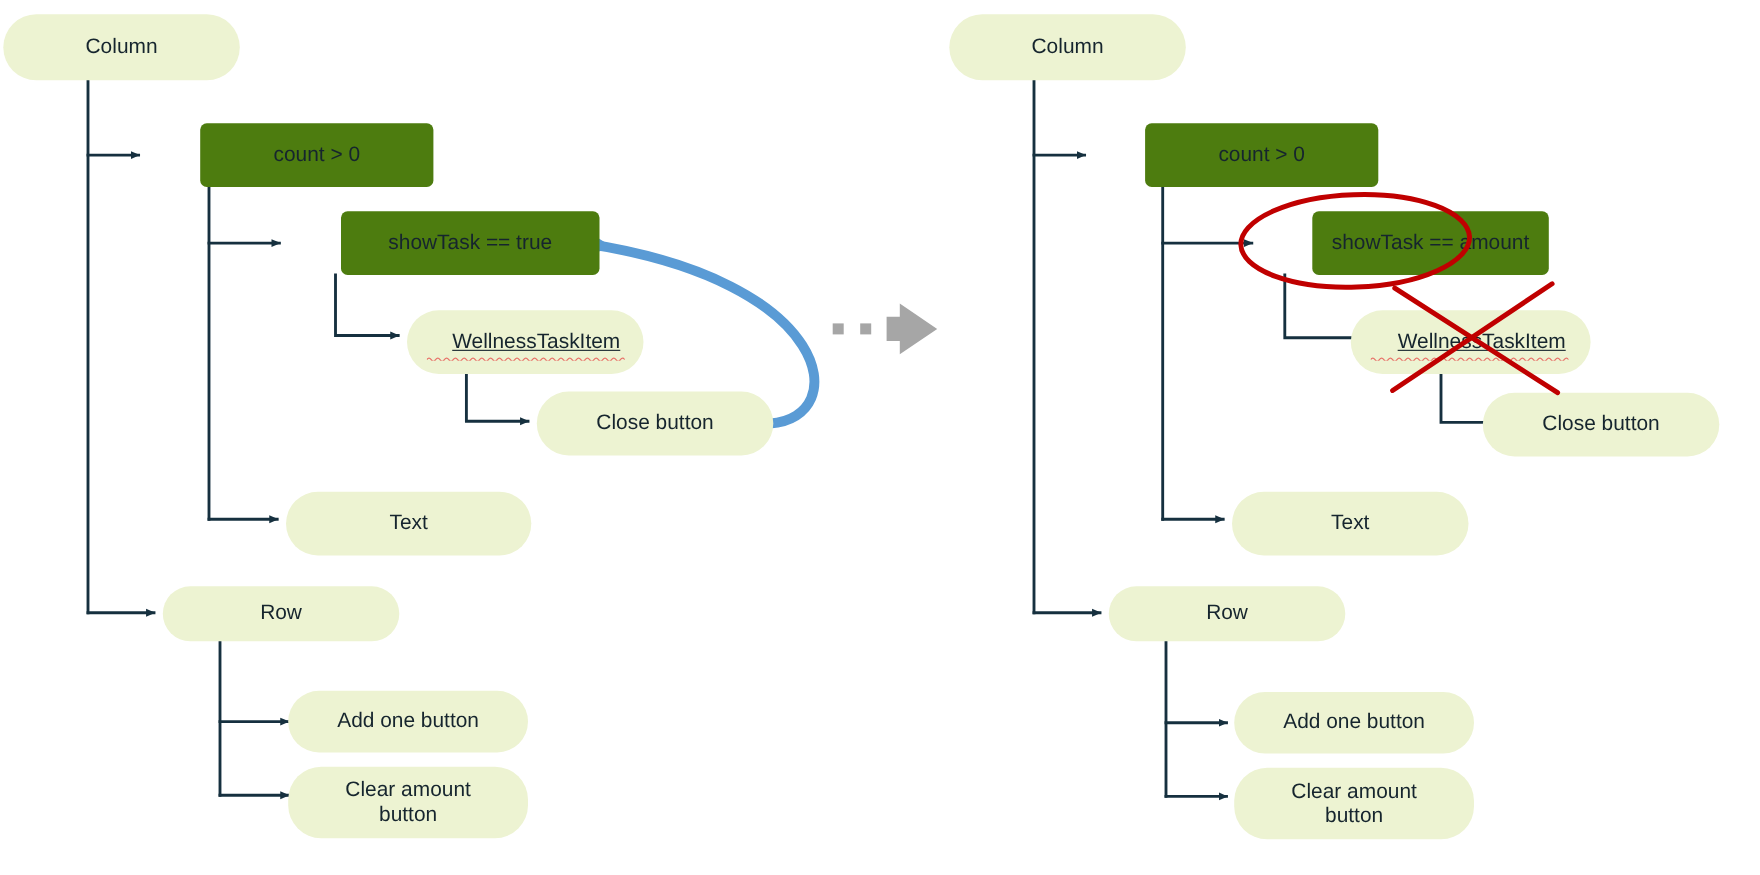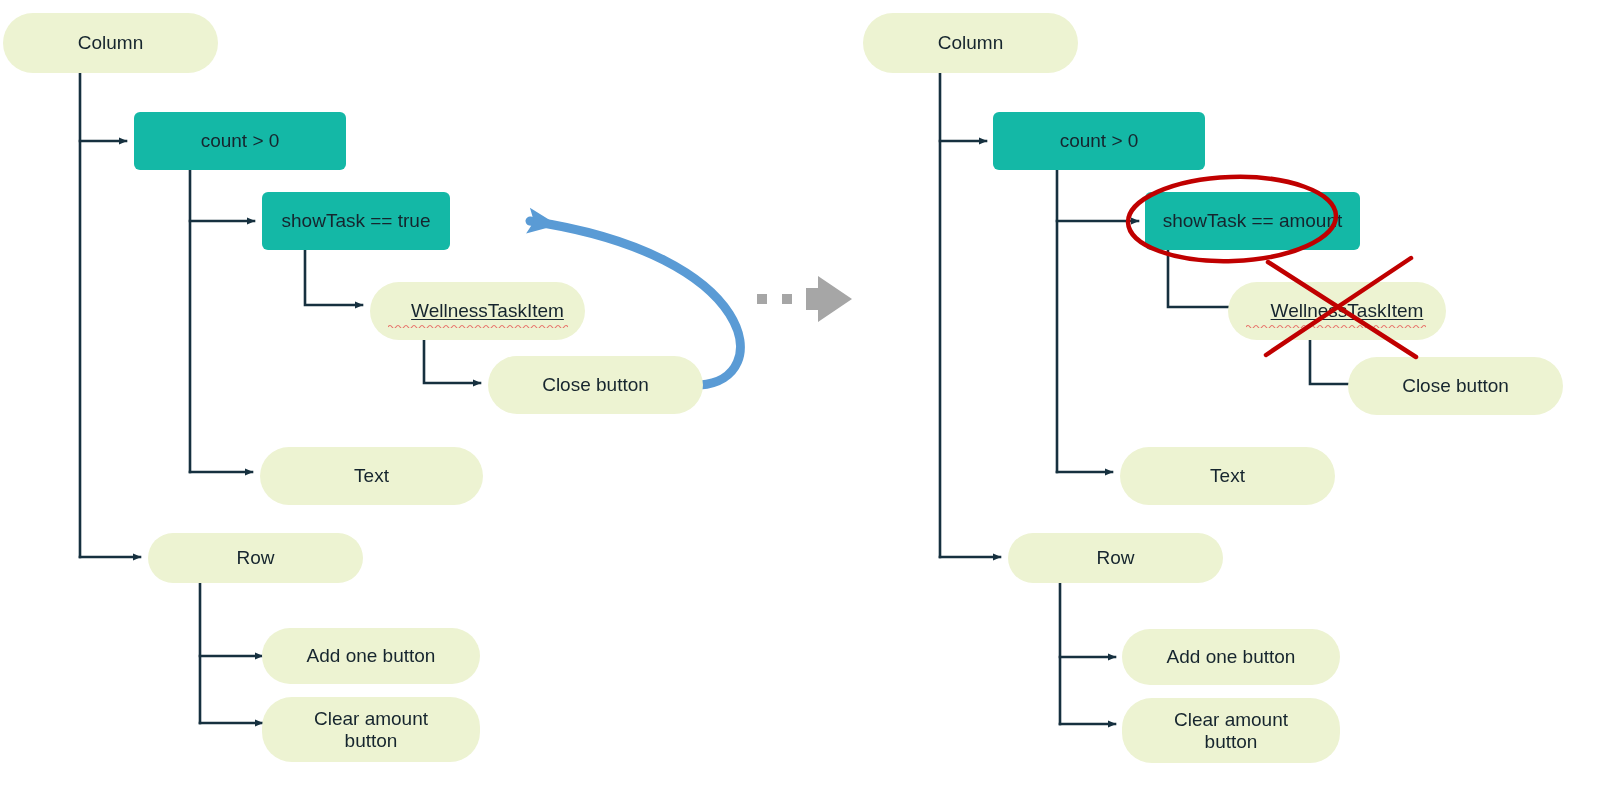--- a/index.html
+++ b/index.html
@@ -37,21 +37,22 @@
     color: #16252e;
     font-size: 19px;
     padding: 4px 8px;
     z-index: 2;
   }
   .node.widget {
     background: #edf3d2;
     border-radius: 30px;
   }
   .node.cond {
-    background: #14b8a6;
+    background: #4d7c0f;
+    margin-left: 48px;
   }
   .node .lbl {
     display: block;
   }
   .spell {
     border-bottom: 0;
     background-image: none;
     position: relative;
     text-decoration: underline;
     text-decoration-color: #16252e;
@@ -138,21 +139,21 @@
   </svg>
 
   <div class="node widget" style="left:3px;  top:13px;  width:215px; height:60px;">
     <span class="lbl">Column</span>
   </div>
 
   <div class="node cond" style="left:134px; top:112px; width:212px; height:58px;">
     <span class="lbl">count &gt; 0</span>
   </div>
 
-  <div class="node cond" style="left:262px; top:192px; width:188px; height:58px;">
+  <div class="node cond" style="left:262px; top:192px; width:235px; height:58px;">
     <span class="lbl">showTask == true</span>
   </div>
 
   <div class="node widget" style="left:370px; top:282px; width:215px; height:58px;">
     <span class="lbl spell">WellnessTaskItem</span>
     <svg class="squiggle" style="left:18px; right:18px; bottom:12px;" height="4" preserveAspectRatio="none" viewBox="0 0 180 4">
       <path d="M0,3 Q2,0 4,3 T8,3 T12,3 T16,3 T20,3 T24,3 T28,3 T32,3 T36,3 T40,3 T44,3 T48,3 T52,3 T56,3 T60,3 T64,3 T68,3 T72,3 T76,3 T80,3 T84,3 T88,3 T92,3 T96,3 T100,3 T104,3 T108,3 T112,3 T116,3 T120,3 T124,3 T128,3 T132,3 T136,3 T140,3 T144,3 T148,3 T152,3 T156,3 T160,3 T164,3 T168,3 T172,3 T176,3 T180,3" fill="none" stroke="#e8736a" stroke-width="1.1"></path>
     </svg>
   </div>
 

